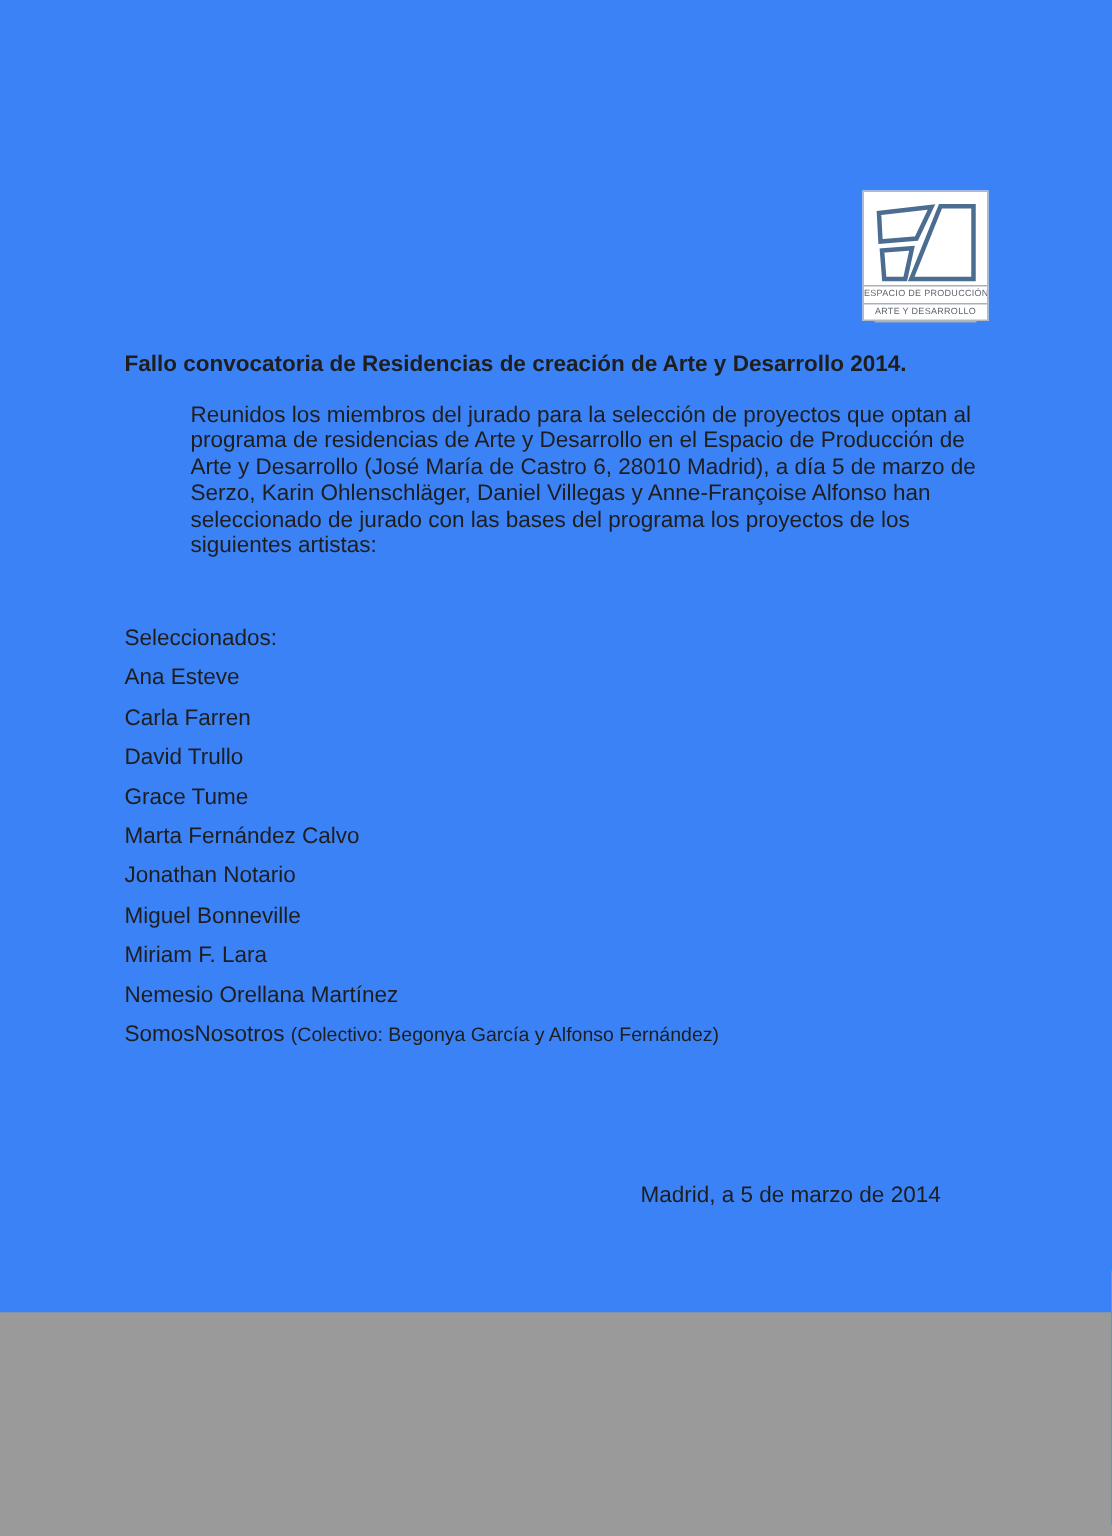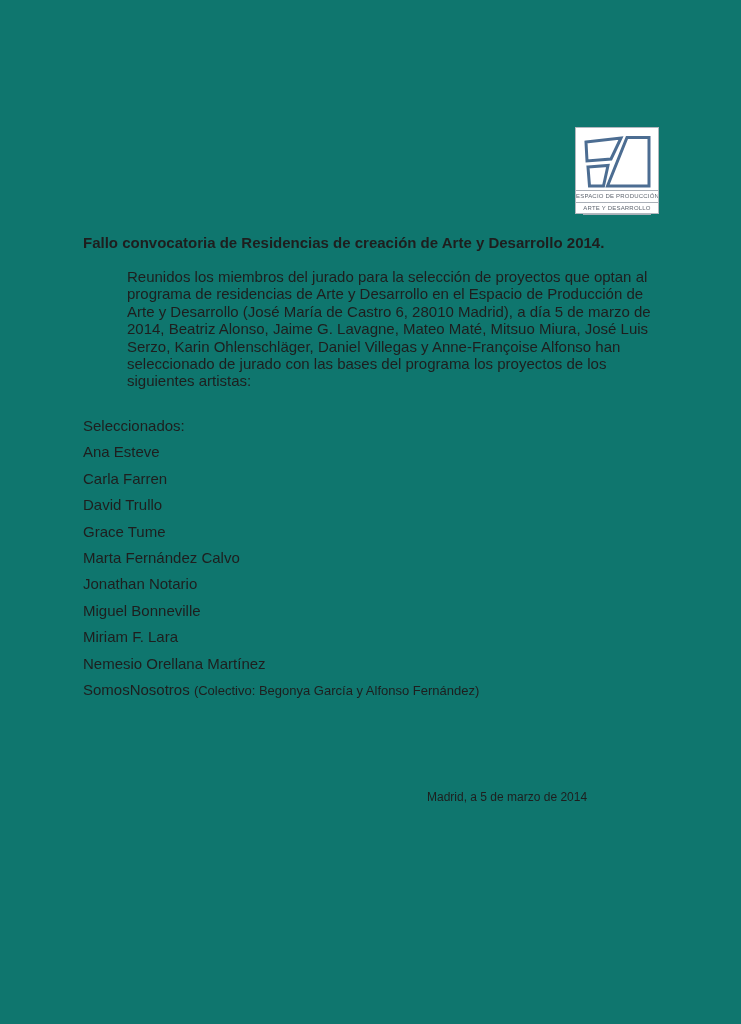--- a/index.html
+++ b/index.html
@@ -1,20 +1,20 @@
 <!DOCTYPE html>
 <html><head>
 <meta charset="utf-8">
 <style>
   html,body{margin:0;padding:0;background:#9a9a9a;}
   .page{
     position:relative;
-    width:741px;height:1024px;
+    width:741px;height:875px;
     margin:0 auto;
-    background:#0f766e;
+    background:#3b82f6;
     font-family:"Liberation Sans","DejaVu Sans",sans-serif;
     color:#1e1e1e;
     overflow:hidden;
   }
   
   .logo{
     position:absolute;left:575px;top:127px;
     width:84px;height:87px;
     border:1px solid #b3b8bf;
     background:#ffffff;
@@ -54,21 +54,21 @@
     display:block;height:26.4px;line-height:17px;white-space:nowrap;
   }
   .note{font-size:13px;}
   .substitutes{
     position:absolute;left:83px;top:728px;width:570px;
     font-size:15px;line-height:17.5px;
   }
   .sub-line{display:block;white-space:nowrap;}
   .dateline{
     position:absolute;left:427px;top:788px;
-    font-size:12px;line-height:18px;white-space:nowrap;text-align:center;
+    font-size:15px;line-height:18px;white-space:nowrap;text-align:center;
   }
 </style>
 </head>
 <body>
 
 <div class="page">
 
   <div class="logo">
     <svg class="logo-mark" viewBox="0 0 74 57" xmlns="http://www.w3.org/2000/svg">
       <g fill="none" stroke="#4c6d92" stroke-width="3" stroke-linejoin="miter">
@@ -82,21 +82,20 @@
       <div class="logo-cap row2">ARTE Y DESARROLLO</div>
     </div>
   </div>
 
   <div class="title">Fallo convocatoria de Residencias de creación de Arte y Desarrollo 2014.</div>
 
   <div class="intro">
     <span class="intro-line">Reunidos los miembros del jurado para la selección de proyectos que optan al</span>
     <span class="intro-line">programa de residencias de Arte y Desarrollo en el Espacio de Producción de</span>
     <span class="intro-line">Arte y Desarrollo (José María de Castro 6, 28010 Madrid), a día 5 de marzo de</span>
-    <span class="intro-line">2014, Beatriz Alonso, Jaime G. Lavagne, Mateo Maté, Mitsuo Miura, José Luis</span>
     <span class="intro-line">Serzo, Karin Ohlenschläger, Daniel Villegas y Anne-Françoise Alfonso han</span>
     <span class="intro-line">seleccionado de jurado con las bases del programa los proyectos de los</span>
     <span class="intro-line">siguientes artistas:</span>
   </div>
 
   <div class="selected">
     <span class="selected-row">Seleccionados:</span>
     <span class="selected-row">Ana Esteve</span>
     <span class="selected-row">Carla Farren</span>
     <span class="selected-row">David Trullo</span>

